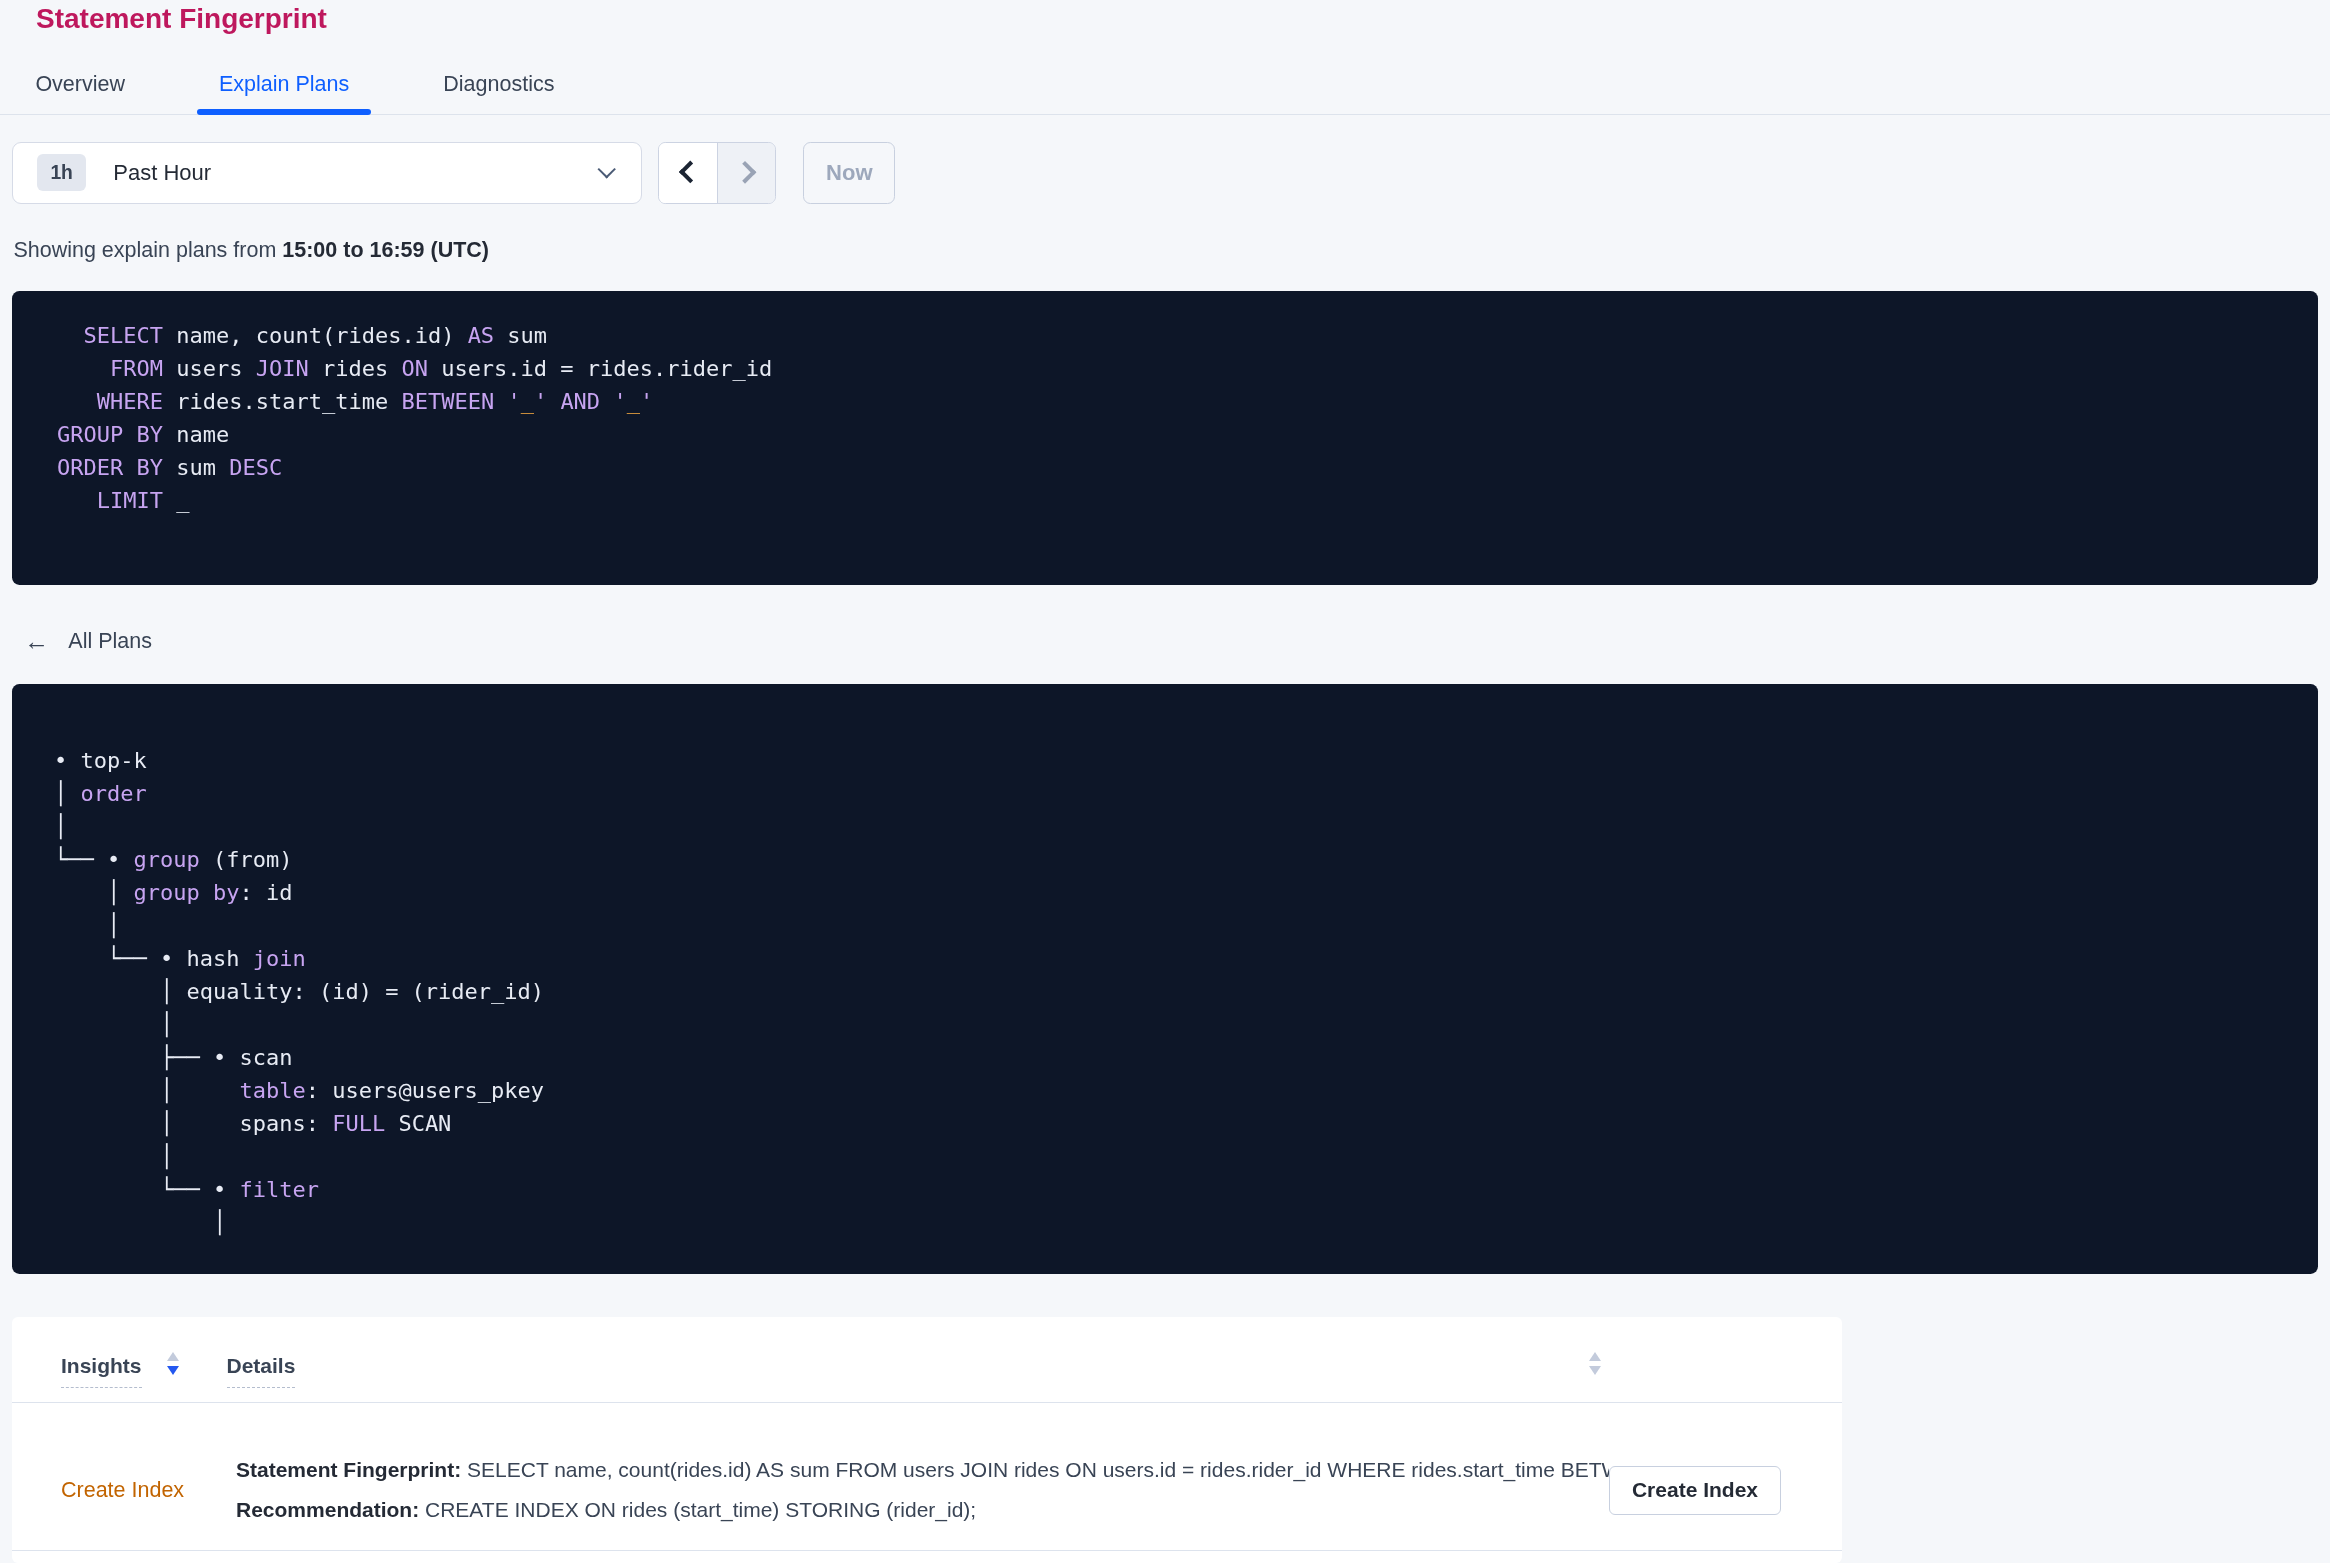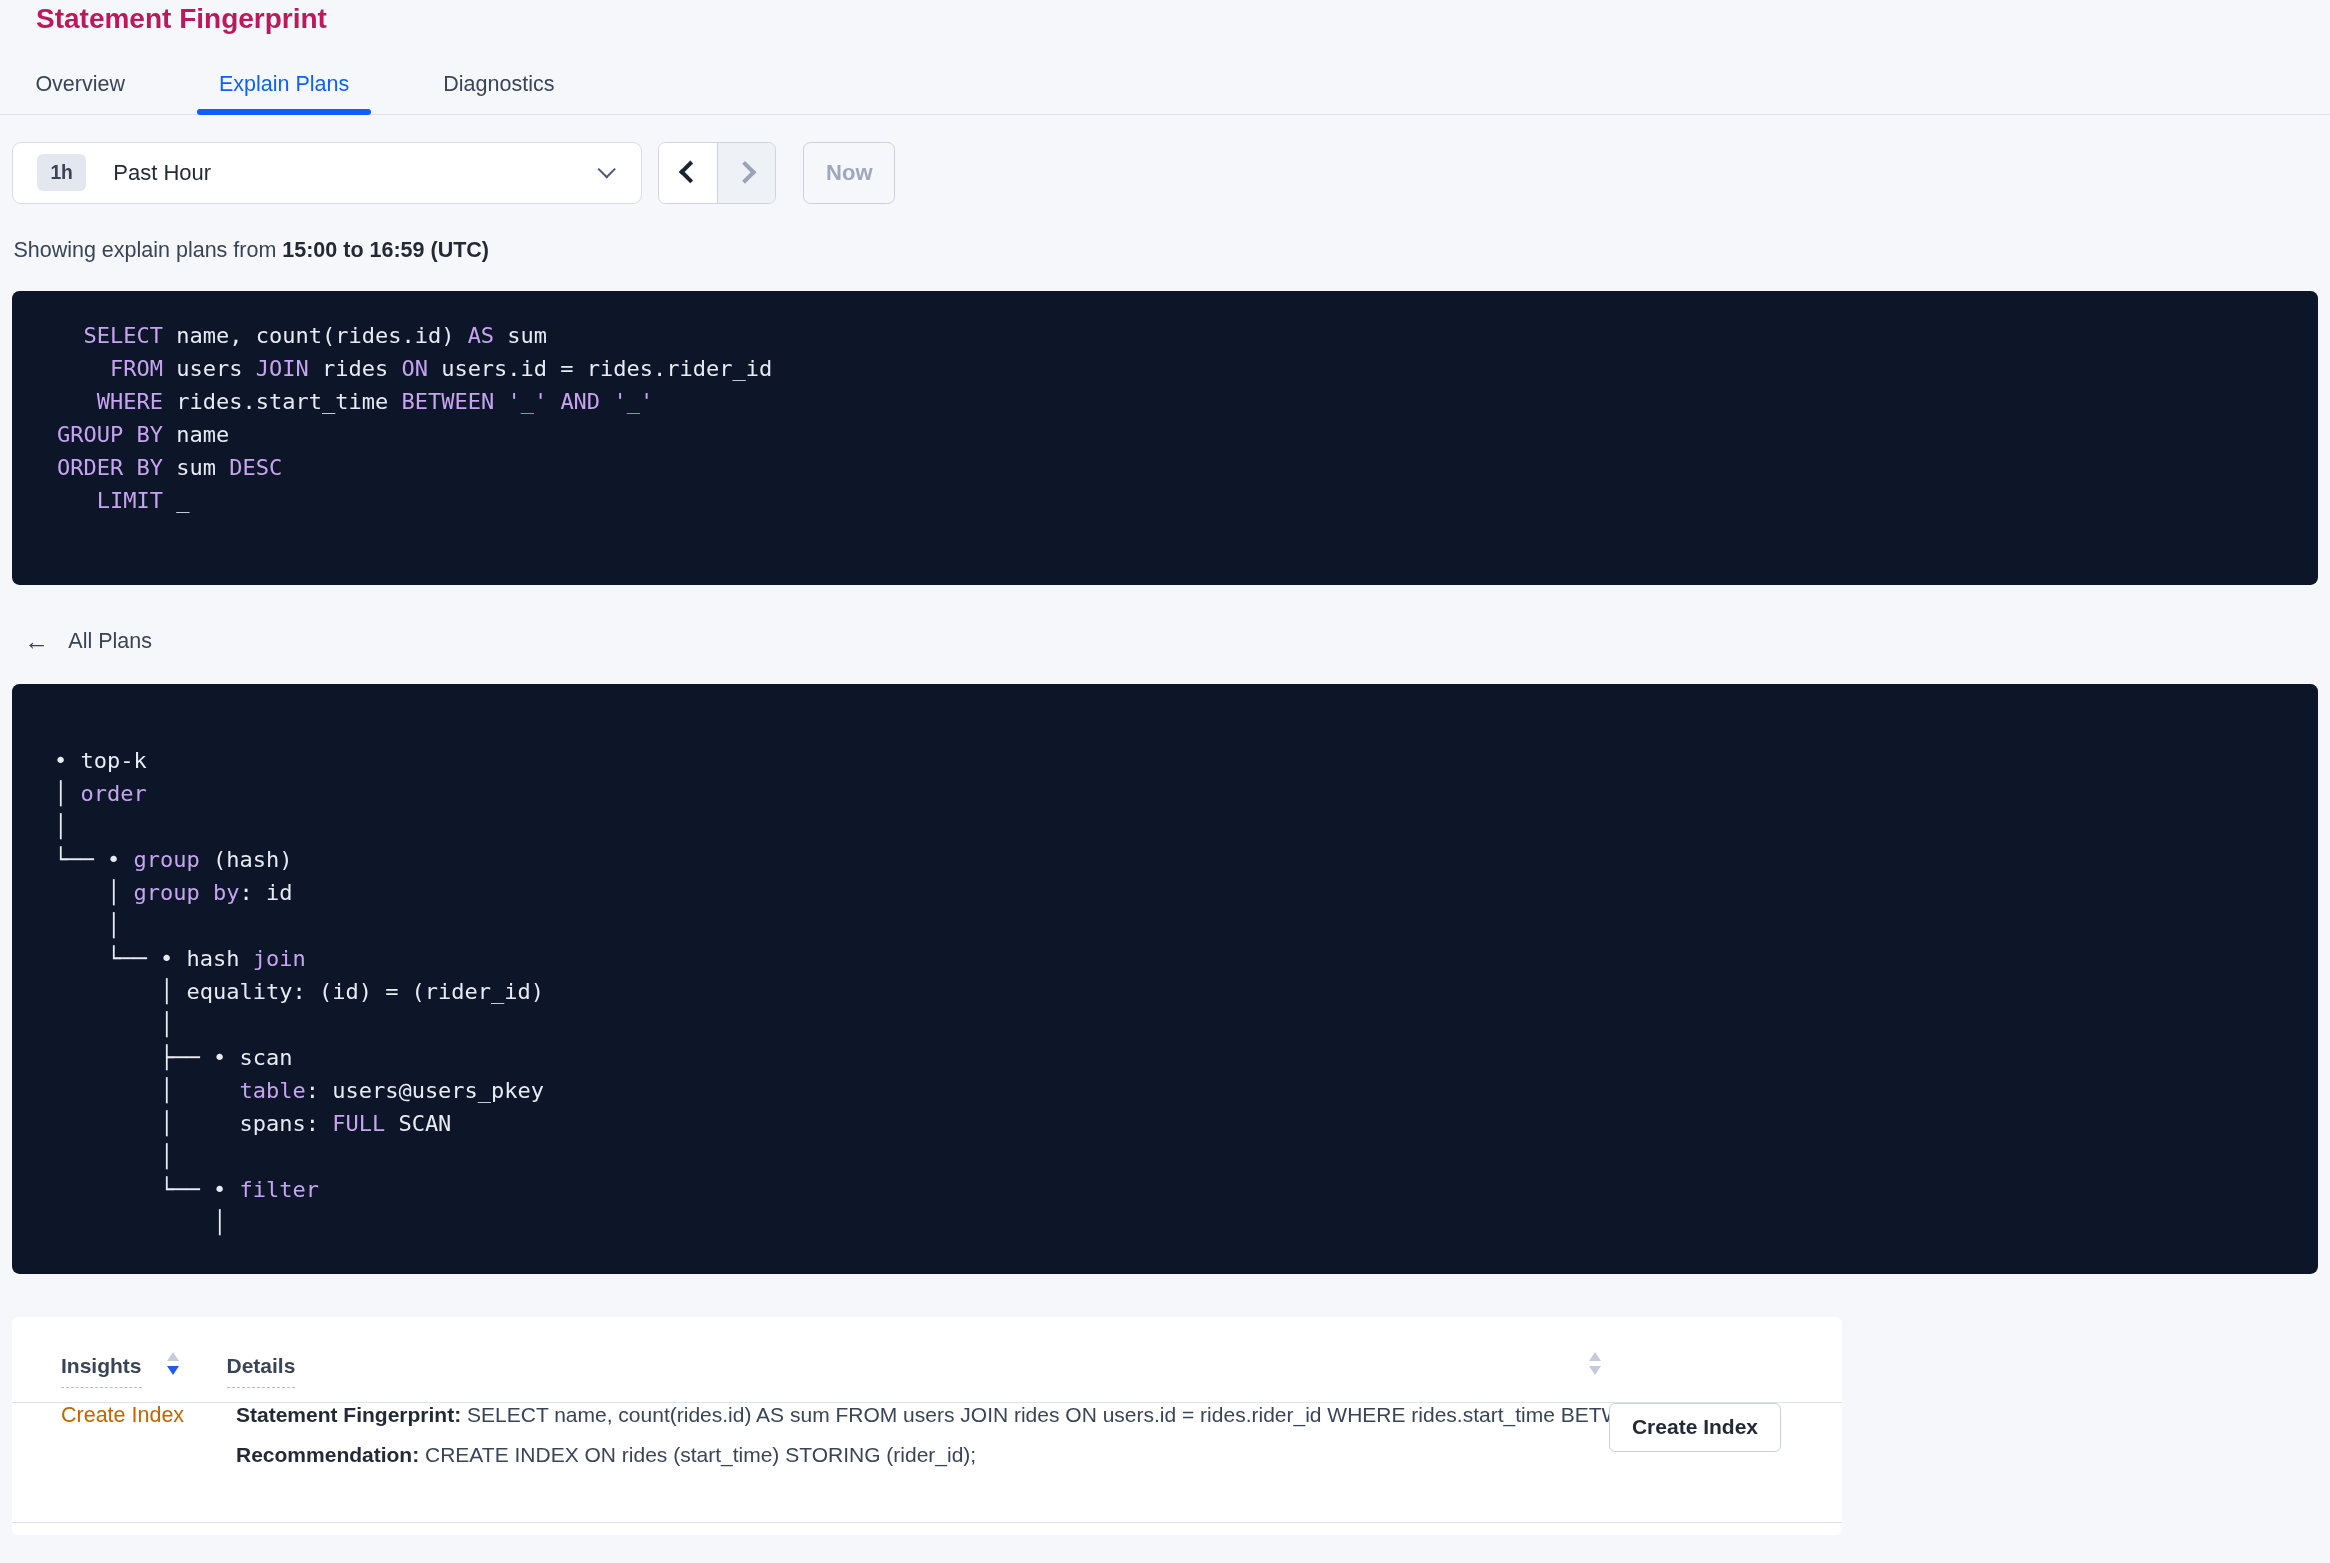--- a/index.html
+++ b/index.html
@@ -128,23 +128,24 @@
   }
   .sort { display: flex; flex-direction: column; gap: 4.5px; margin: 0 0 13.4px 25px; }
   .tri-up   { width: 0; height: 0; border-left: 6.7px solid transparent; border-right: 6.7px solid transparent; border-bottom: 9px solid #c3cbdc; }
   .tri-down { width: 0; height: 0; border-left: 6.7px solid transparent; border-right: 6.7px solid transparent; border-top: 9px solid #c3cbdc; }
   .sort.desc .tri-down { border-top-color: #2458f0; }
   .th-details { margin-left: 48px; }
   .spacer { flex: 1; }
   .sort.right { margin-right: 241px; }
   .trow {
     height: 120px;
-    display: flex; align-items: flex-start;
+    display: flex; align-items: center;
     padding-left: 49px;
     border-bottom: 1.5px solid #dde3ed;
+    margin-top: 28px;
   }
   .insight-cell { width: 175px; font-size: 21.5px; color: #c26400; cursor: pointer; }
   .details-cell {
     flex: 1; min-width: 0;
     display: flex; flex-direction: column; gap: 16.3px;
     font-size: 21px; line-height: 24px; color: #394455;
   }
   .details-line { white-space: nowrap; overflow: hidden; }
   .details-line b { color: #242a35; }
   .action-btn {
@@ -200,21 +201,21 @@
 <div class="back-link">
   <span class="back-arrow">←</span>
   <span>All Plans</span>
 </div>
 
 <div class="code-block plan">
     <div class="code-line"></div>
     <div class="code-line"><span class="tok-t">• top-k</span></div>
     <div class="code-line"><span class="tok-t">│ </span><span class="tok-k">order</span></div>
     <div class="code-line"><span class="tok-t">│</span></div>
-    <div class="code-line"><span class="tok-t">└── • </span><span class="tok-k">group</span><span class="tok-t"> (hash)</span></div>
+    <div class="code-line"><span class="tok-t">└── • </span><span class="tok-k">group</span><span class="tok-t"> (from)</span></div>
     <div class="code-line"><span class="tok-t">    │ </span><span class="tok-k">group by</span><span class="tok-t">: id</span></div>
     <div class="code-line"><span class="tok-t">    │</span></div>
     <div class="code-line"><span class="tok-t">    └── • hash </span><span class="tok-k">join</span></div>
     <div class="code-line"><span class="tok-t">        │ equality: (id) = (rider_id)</span></div>
     <div class="code-line"><span class="tok-t">        │</span></div>
     <div class="code-line"><span class="tok-t">        ├── • scan</span></div>
     <div class="code-line"><span class="tok-t">        │     </span><span class="tok-k">table</span><span class="tok-t">: users@users_pkey</span></div>
     <div class="code-line"><span class="tok-t">        │     spans: </span><span class="tok-k">FULL</span><span class="tok-t"> SCAN</span></div>
     <div class="code-line"><span class="tok-t">        │</span></div>
     <div class="code-line"><span class="tok-t">        └── • </span><span class="tok-k">filter</span></div>

